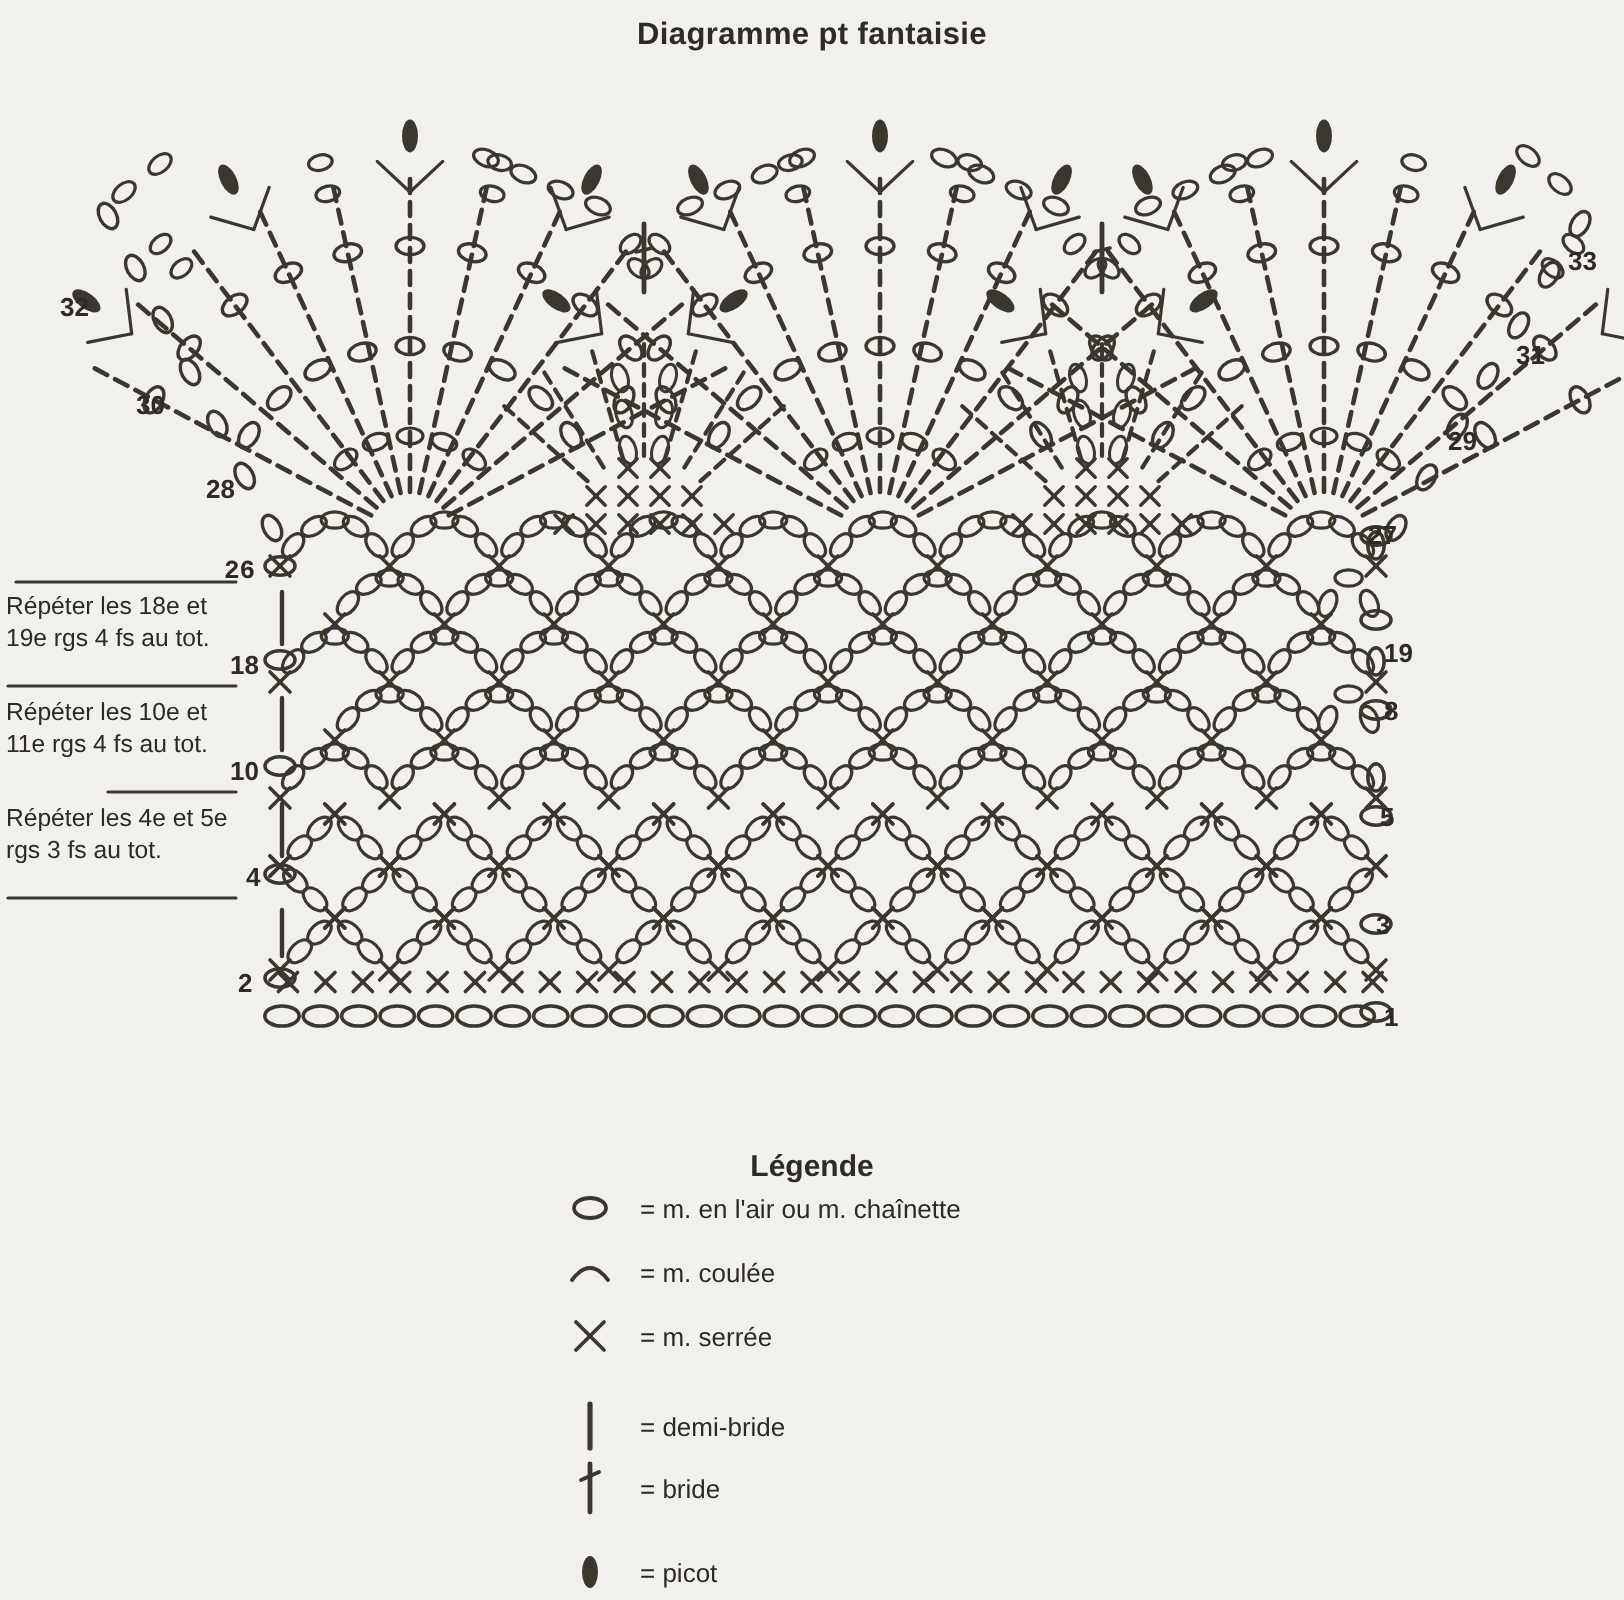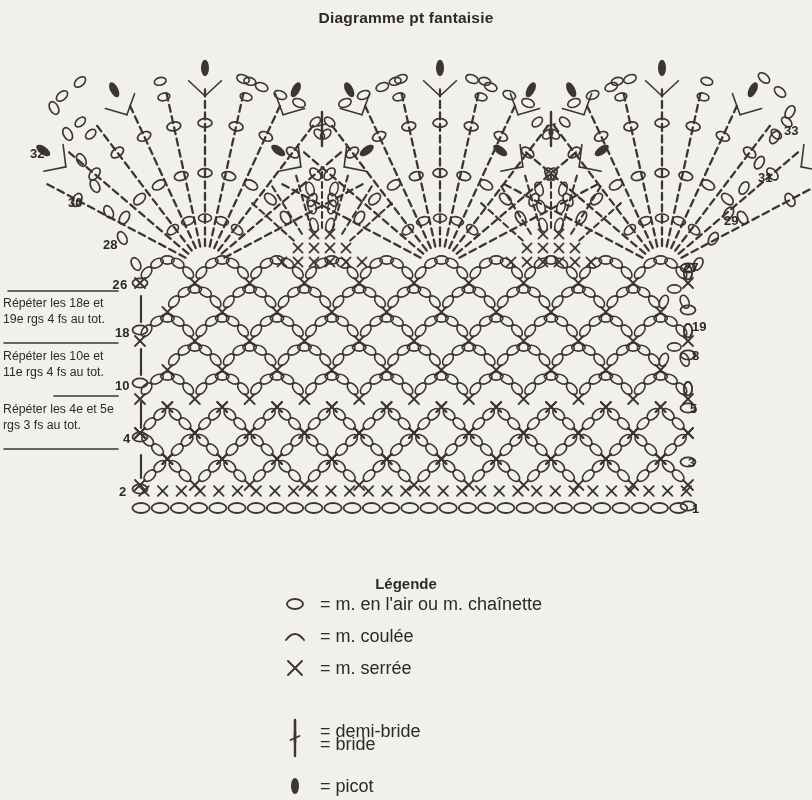--- a/index.html
+++ b/index.html
@@ -6,21 +6,21 @@
   .page{position:relative;width:812px;height:800px;background:#f2f0ec;overflow:hidden;
         font-family:"Liberation Sans",sans-serif;color:#2e2b26;}
   .title{position:absolute;left:0;top:9px;width:100%;text-align:center;
          font-size:15.5px;font-weight:bold;letter-spacing:.2px;}
   #chart-svg{position:absolute;left:0;top:0;}
   .num{position:absolute;font-size:13px;font-weight:bold;color:#2e2b26;line-height:1;}
   .note{position:absolute;width:120px;font-size:12.3px;line-height:1.3;color:#2c2a26;}
   .legend-title{position:absolute;left:0;top:546px;width:812px;text-align:center;
                 font-size:15px;font-weight:bold;margin-top:29px;}
   .leg-row{position:absolute;left:282px;height:30px;display:flex;align-items:center;gap:12px;}
-  .leg-label{font-size:18px;color:#2c2a26;white-space:nowrap;}
+  .leg-label{font-size:13px;color:#2c2a26;white-space:nowrap;}
   .leg-sym{flex:0 0 26px;}
 </style>
 </head>
 <body>
 
 <div class="page">
   <div class="title">Diagramme pt fantaisie</div>
   <svg id="chart-svg" width="812" height="545" viewBox="0 0 812 545">
       <ellipse cx="141" cy="508" rx="8.6" ry="5" fill="none" stroke="#3b372f" stroke-width="1.8" transform="rotate(0 141 508)"></ellipse>
       <ellipse cx="160.2" cy="508" rx="8.6" ry="5" fill="none" stroke="#3b372f" stroke-width="1.8" transform="rotate(0 160.2 508)"></ellipse>
@@ -1319,21 +1319,21 @@
         </svg>
         <span class="leg-label">= m. coulée</span>
       </div>
       <div class="leg-row" style="top: 653px;">
         <svg width="26" height="30" class="leg-sym">
           <line stroke="#3b372f" stroke-width="1.9" fill="none" stroke-linecap="round" x1="6" y1="8" x2="20" y2="22"></line>
           <line stroke="#3b372f" stroke-width="1.9" fill="none" stroke-linecap="round" x1="20" y1="8" x2="6" y2="22"></line>
         </svg>
         <span class="leg-label">= m. serrée</span>
       </div>
-      <div class="leg-row" style="top: 716px;">
+      <div class="leg-row" style="top: 698px;">
         <svg width="26" height="30" class="leg-sym">
           <line stroke="#3b372f" stroke-width="2.6" fill="none" stroke-linecap="round" x1="13" y1="4" x2="13" y2="26"></line>
         </svg>
         <span class="leg-label">= demi-bride</span>
       </div>
       <div class="leg-row" style="top: 729px;">
         <svg width="26" height="30" class="leg-sym">
           <line stroke="#3b372f" stroke-width="2.4" fill="none" stroke-linecap="round" x1="13" y1="3" x2="13" y2="27"></line>
           <line stroke="#3b372f" stroke-width="1.9" fill="none" stroke-linecap="round" x1="8.5" y1="11" x2="17.5" y2="7"></line>
         </svg>

